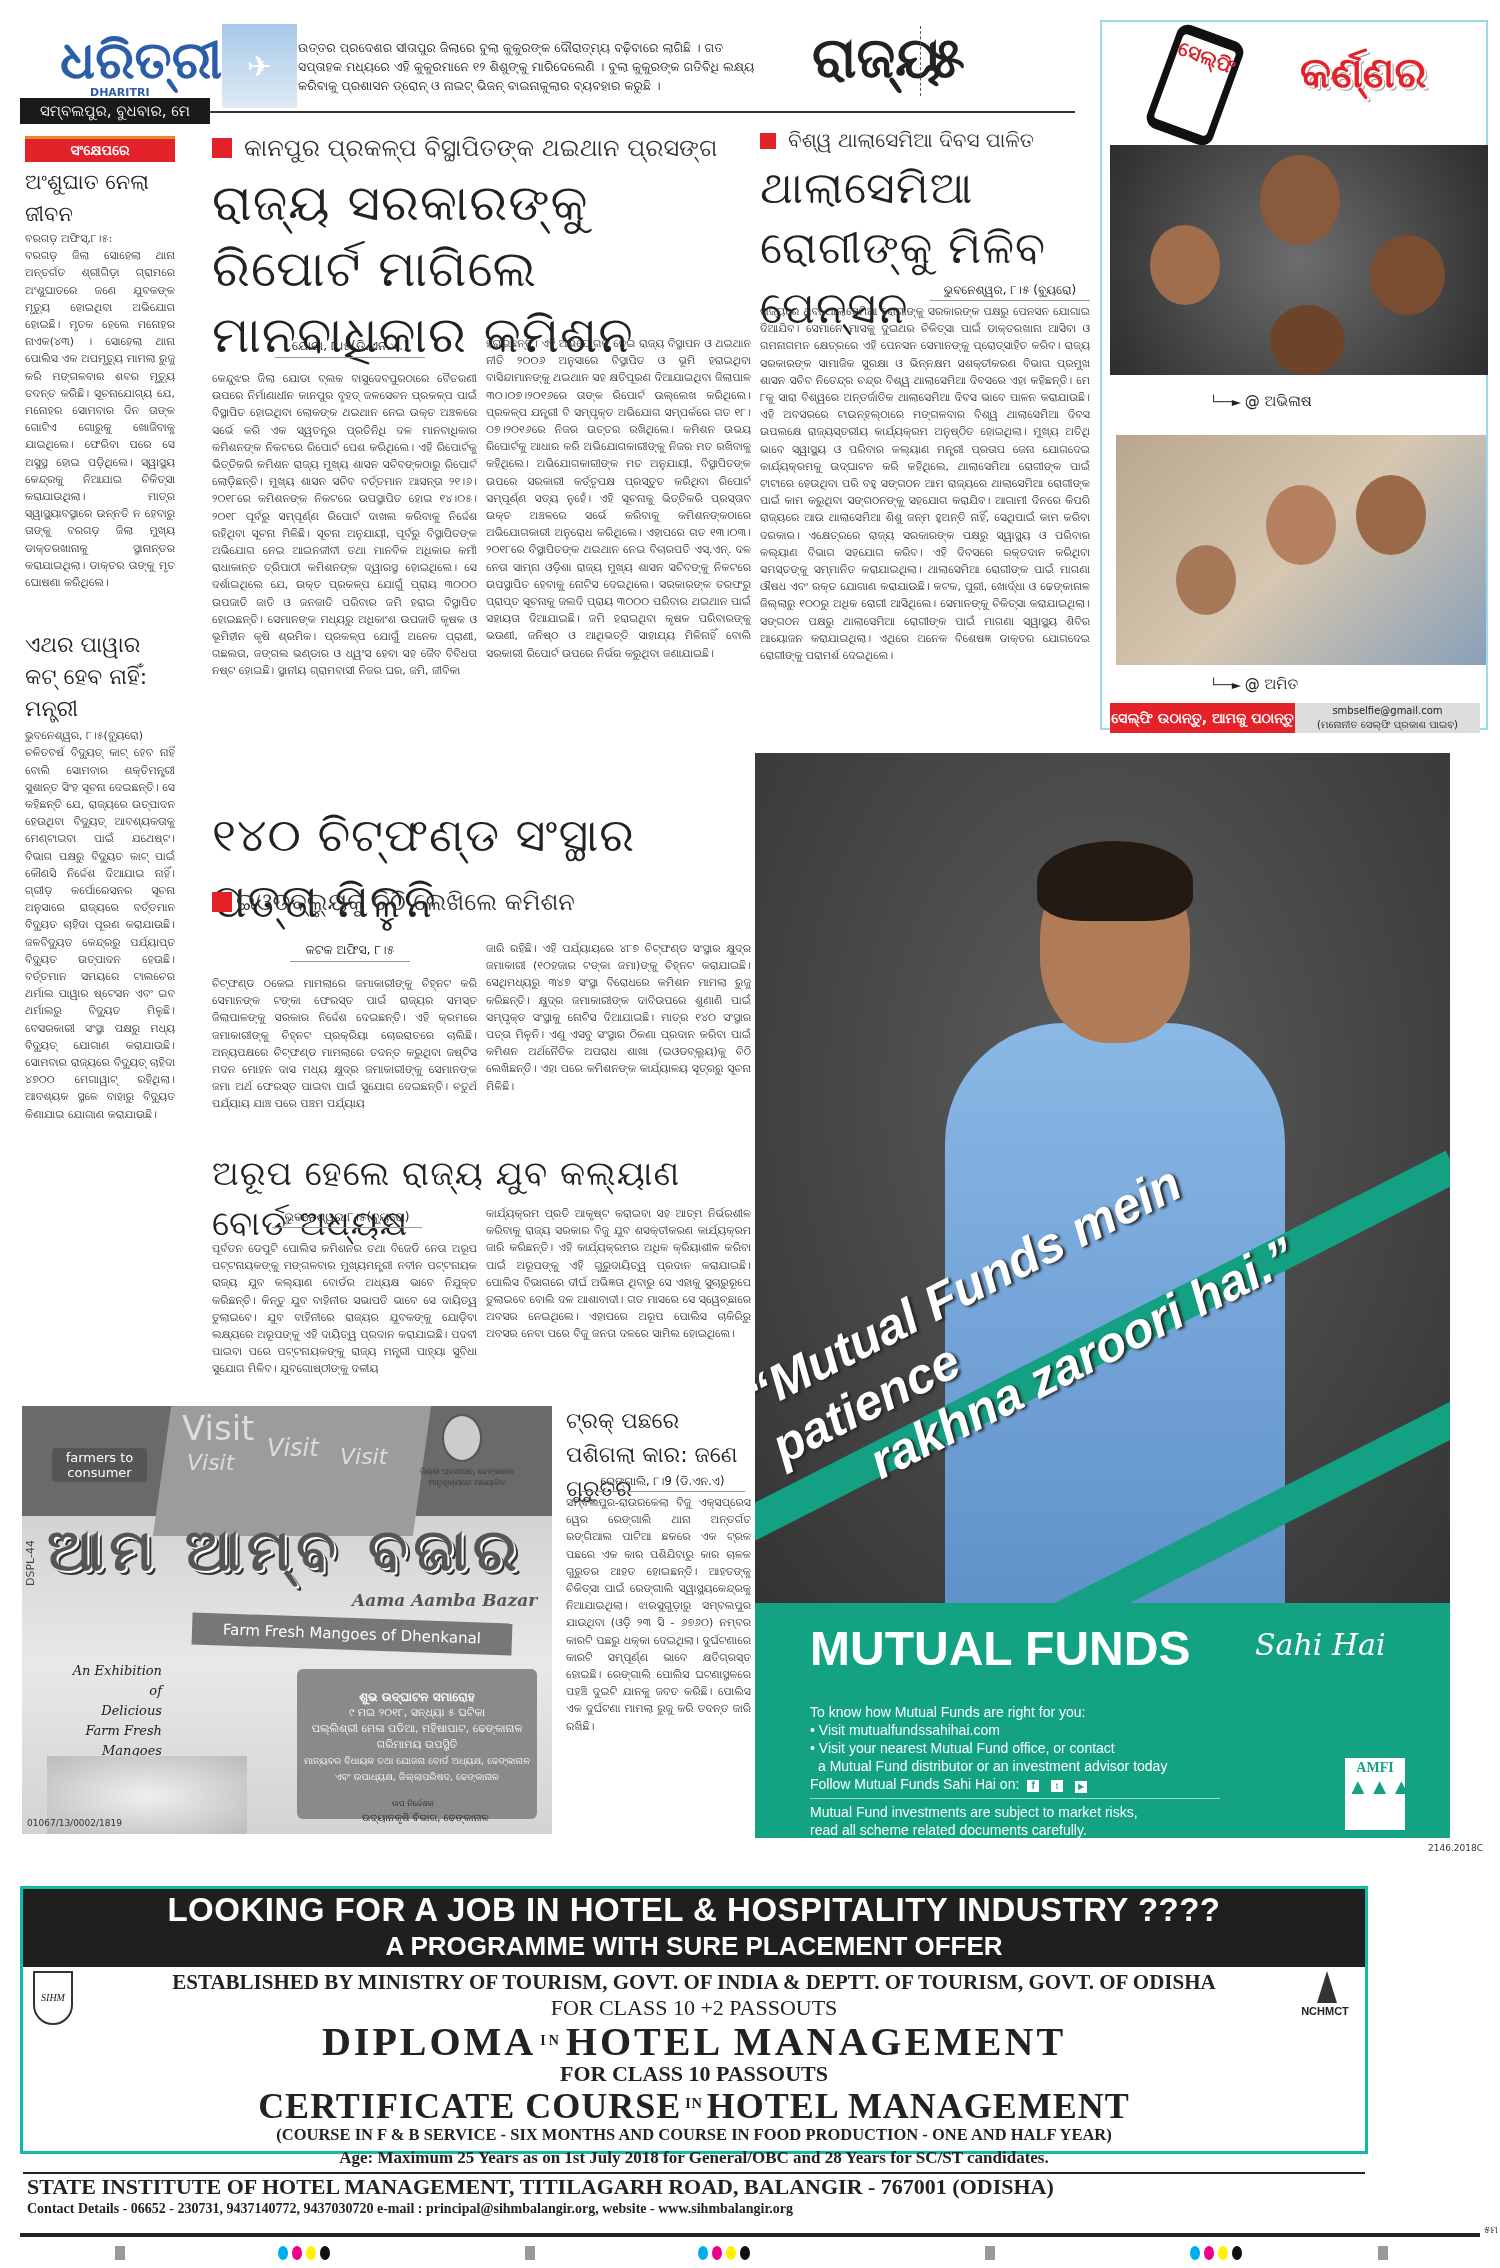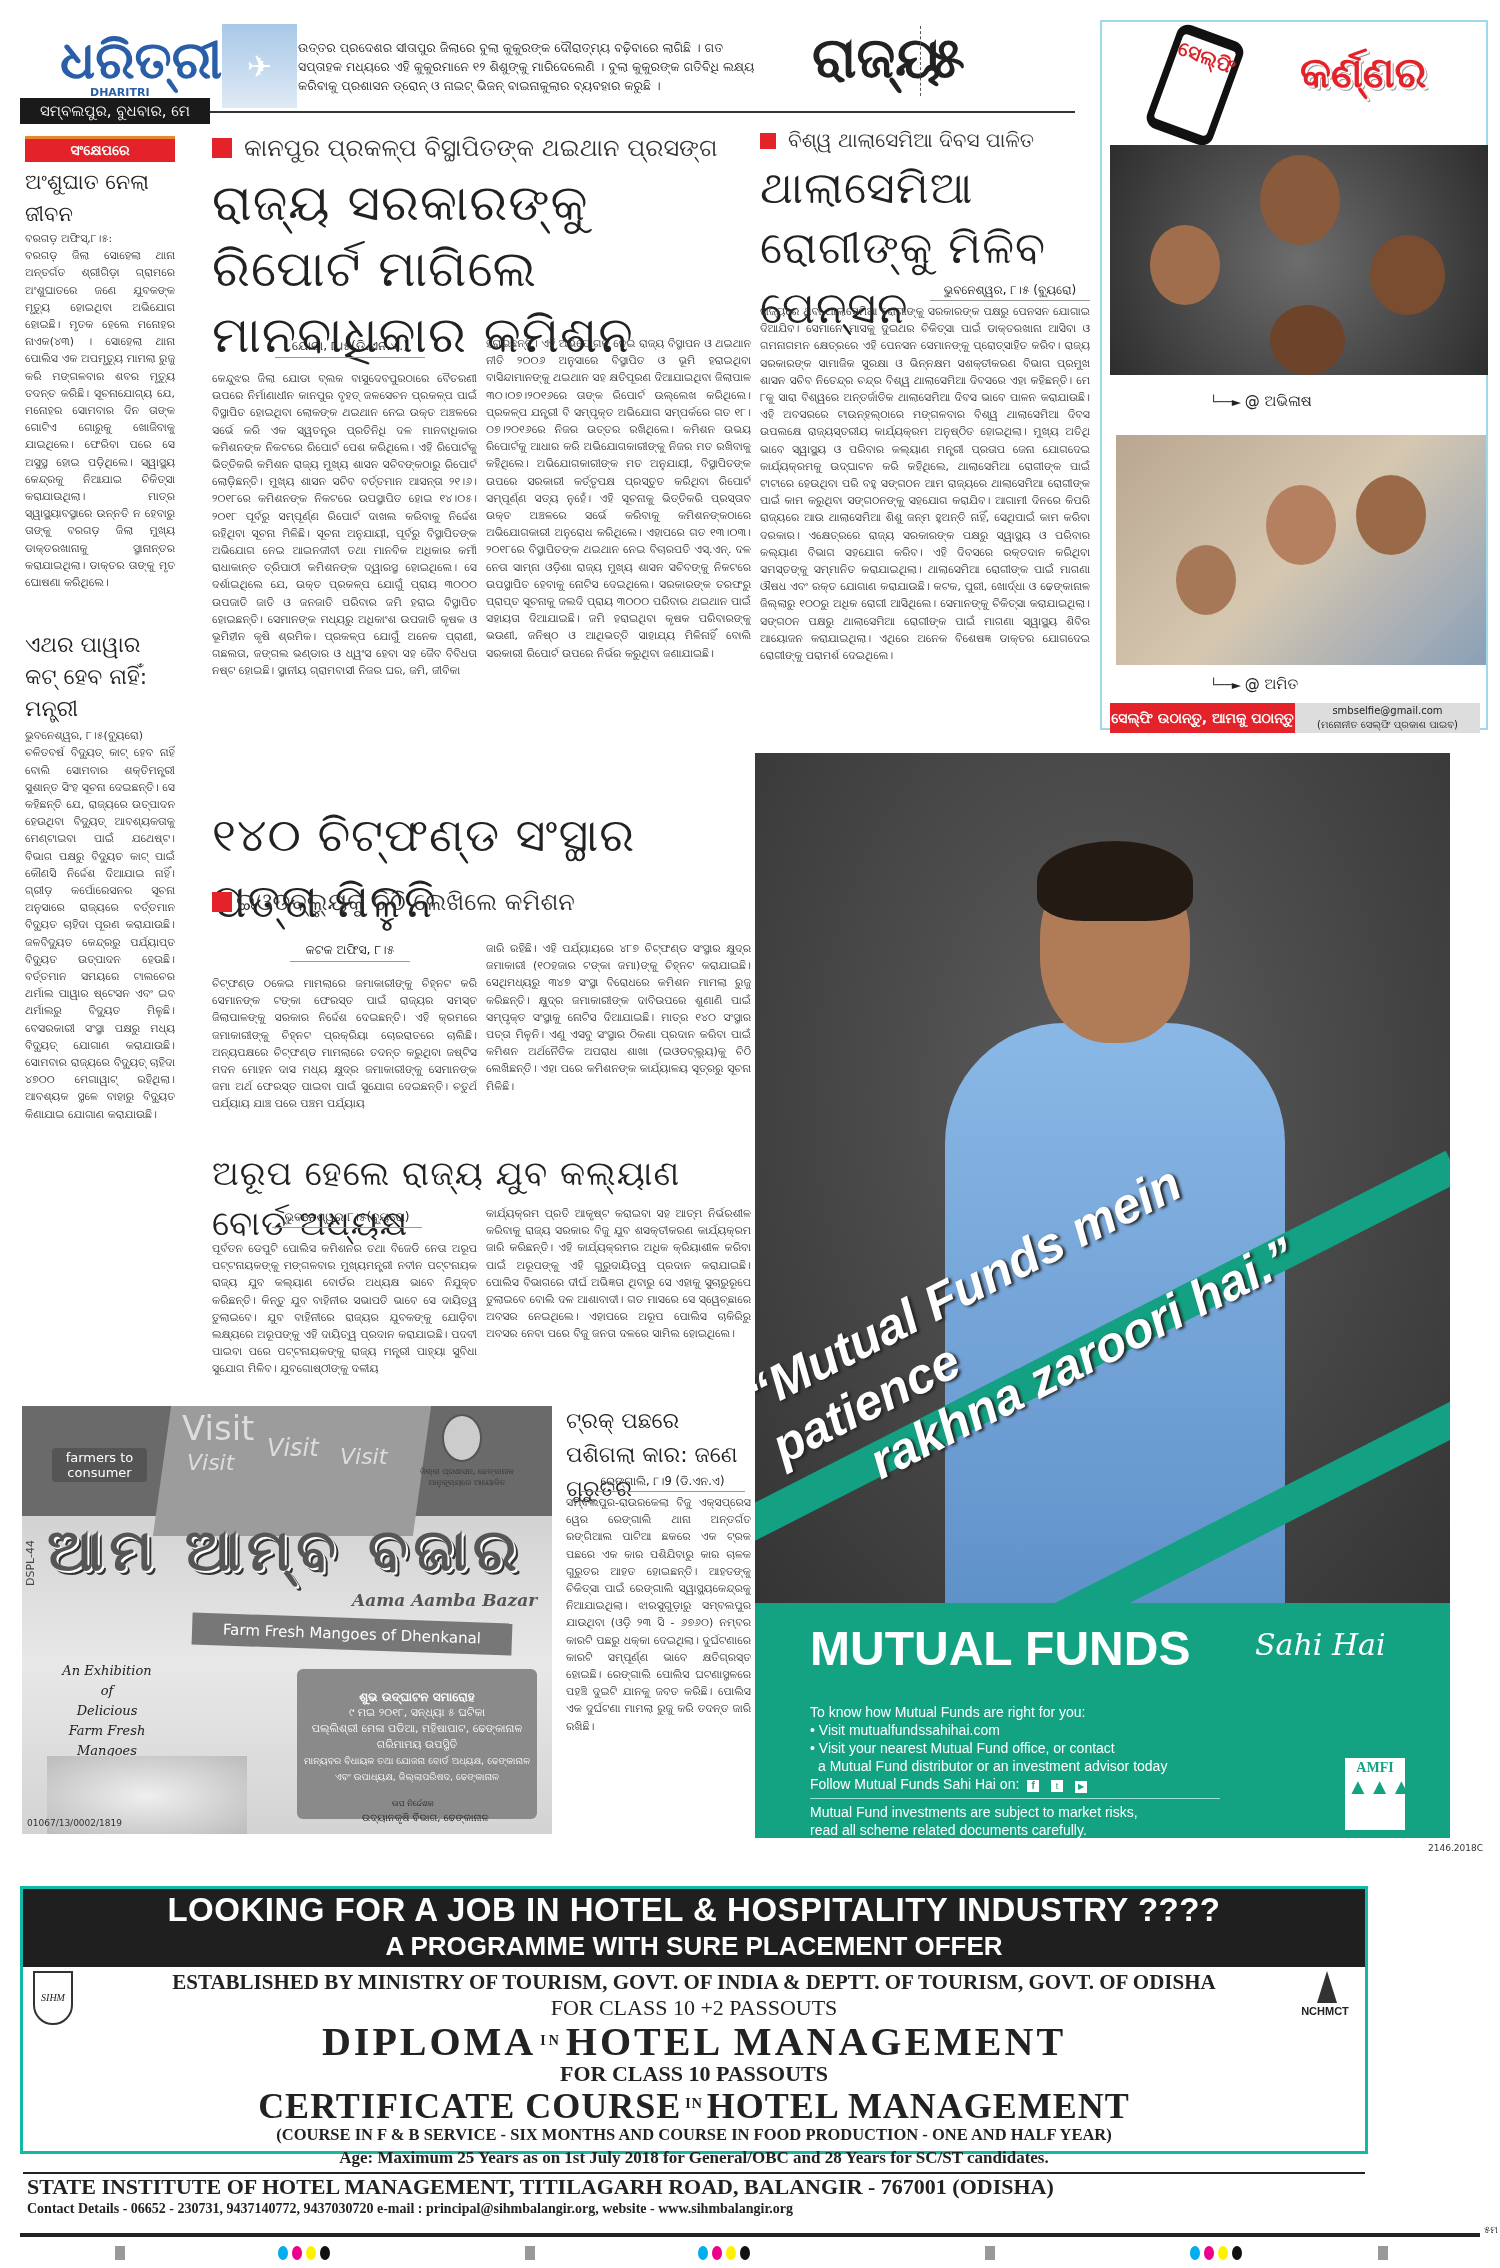--- a/index.html
+++ b/index.html
@@ -143,21 +143,21 @@
   <div style="position:absolute;left:245px;top:28px;font-size:24px;color:#ddd;font-style:italic">Visit</div>
   <div style="position:absolute;left:318px;top:38px;font-size:22px;color:#ddd;font-style:italic">Visit</div>
   <div style="position:absolute;left:420px;top:8px;width:40px;height:48px;border-radius:50%;border:2px solid #555;background:#ccc"></div>
   <div style="position:absolute;left:385px;top:60px;width:120px;font-size:8px;text-align:center;line-height:11px">
       <div>ଜିଲ୍ଲା ପ୍ରଶାସନ, ଢେଙ୍କାନାଳ</div>
       <div>ଆନୁକୂଲ୍ୟରେ ଆୟୋଜିତ</div>
     </div>
   <div style="position:absolute;left:25px;top:110px;font-size:58px;font-weight:bold;color:#555;text-shadow:2px 2px 0 #fff,4px 4px 0 #333;letter-spacing:6px">ଆମ ଆମ୍ବ ବଜାର</div>
   <div style="position:absolute;left:330px;top:184px;font-family:'DejaVu Serif',serif;font-style:italic;font-weight:bold;font-size:17px;color:#555">Aama Aamba Bazar</div>
   <div style="position:absolute;left:170px;top:212px;width:320px;height:32px;background:#777;color:#fff;font-size:15px;line-height:32px;text-align:center;transform:rotate(2deg)">Farm Fresh Mangoes of Dhenkanal</div>
-  <div style="position:absolute;left:30px;top:255px;width:110px;text-align:center;font-family:'DejaVu Serif',serif;font-style:italic;font-size:13px;line-height:20px;color:#222">
+  <div style="position:absolute;left:30px;top:255px;width:110px;text-align:right;font-family:'DejaVu Serif',serif;font-style:italic;font-size:13px;line-height:20px;color:#222">
     <div>An Exhibition</div>
     <div>of</div>
     <div>Delicious</div>
     <div>Farm Fresh</div>
     <div>Mangoes</div>
     <div>of Dhenkanal</div>
   </div>
   <div style="position:absolute;left:25px;top:350px;width:200px;height:80px;background:radial-gradient(ellipse,#efefef,#bbb)"></div>
   <div style="position:absolute;left:275px;top:263px;width:240px;height:150px;background:#8a8a8a;border-radius:6px;color:#fff;text-align:center;font-size:9.5px;line-height:16px;padding-top:20px">
     <div style="font-size:12px;font-weight:bold">ଶୁଭ ଉଦ୍‌ଘାଟନ ସମାରୋହ</div>

